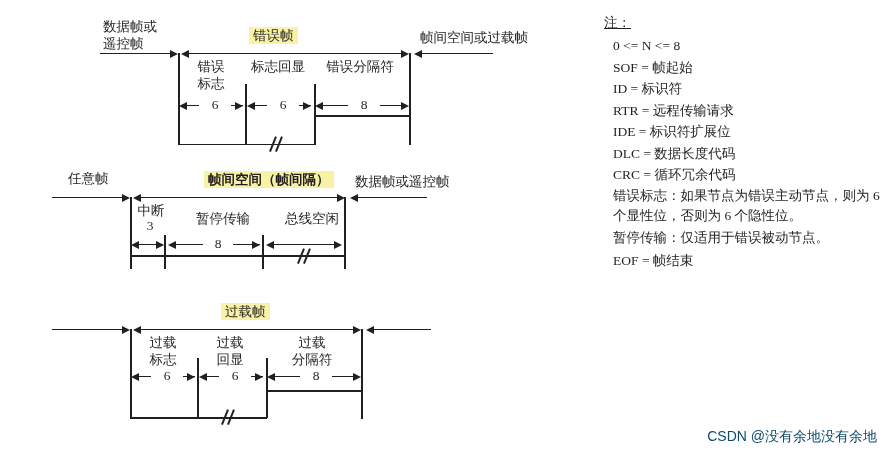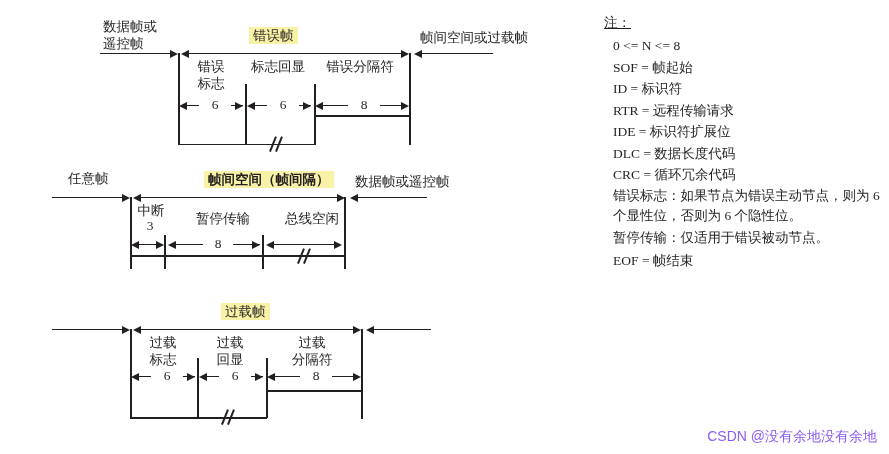--- a/index.html
+++ b/index.html
@@ -63,21 +63,21 @@
   .note{
     font-size:13.5px;line-height:21.5px;
     margin-left:9px;
     color:#231f20;
     white-space:nowrap;
   }
   .note-w{white-space:normal;line-height:20px;margin-bottom:2px;}
 
   .wm{
     position:absolute;right:12px;bottom:8px;
-    font-size:14px;color:#8b5cf6;
+    font-size:14px;color:#0c4a6e;
     font-family:"Liberation Sans","DejaVu Sans",sans-serif;
     white-space:nowrap;
     text-align:right;
   }
 </style>
 </head>
 <body>
 
 <div class="canvas">
 

